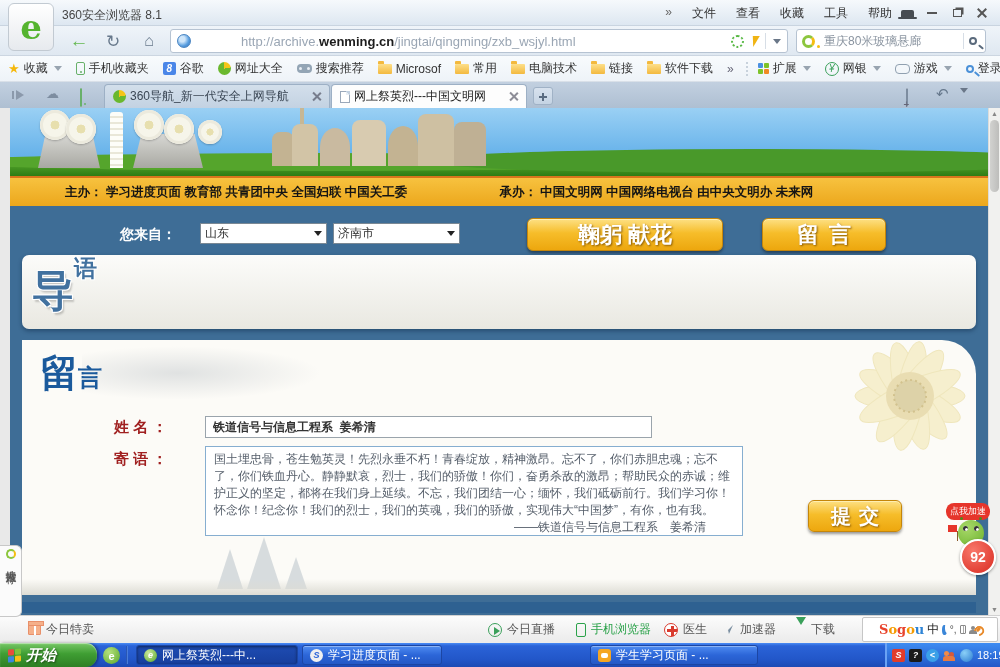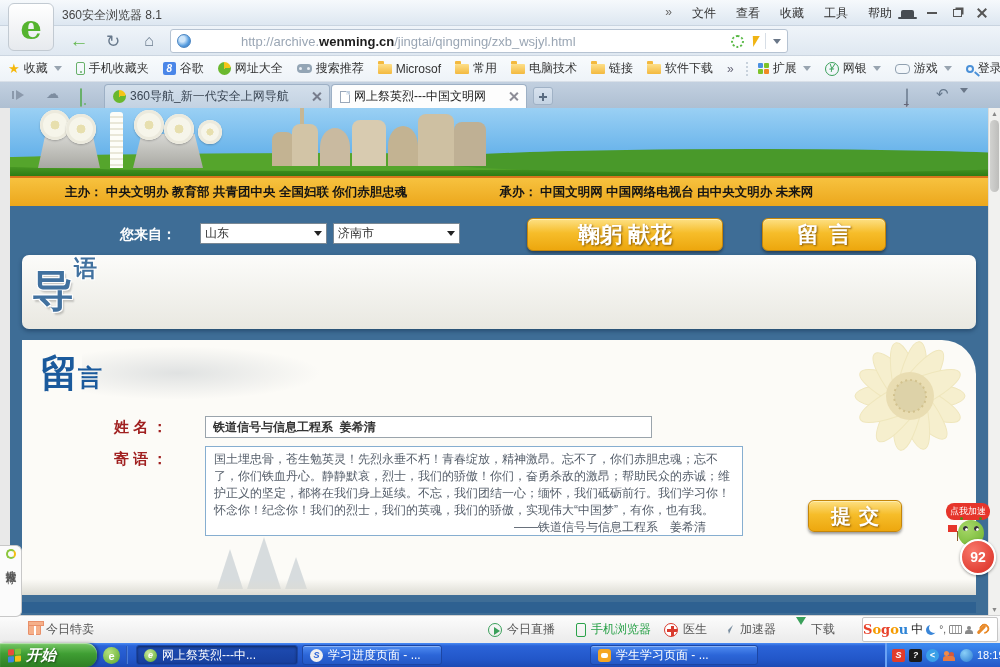--- a/index.html
+++ b/index.html
@@ -253,21 +253,21 @@
   .docc { width:14px; height:14px; border-radius:50%; background:#fff; border:1.5px solid #d93a2e; position:relative; }
   .docc::before { content:""; position:absolute; left:5.5px; top:2px; width:3px; height:10px; background:#d93a2e; }
   .docc::after { content:""; position:absolute; left:2px; top:5.5px; width:10px; height:3px; background:#d93a2e; }
   .rocket { width:13px; height:13px; position:relative; }
   .rocket::before { content:""; position:absolute; left:2px; top:2px; width:9px; height:9px;
     background:#7a8ea0; clip-path:polygon(0 100%, 100% 0, 55% 100%, 45% 55%); }
   .dl-arrow { width:0; height:0; border-left:5px solid transparent; border-right:5px solid transparent;
     border-top:8px solid #3aa05a; position:relative; top:2px; }
   .dl-bar { width:10px; height:2px; background:#3aa05a; position:relative; top:6px; left:-10px; }
   #imebar { position:absolute; left:862px; top:1px; width:136px; height:25px; background:#fff;
-    border:1px solid #c6c6c6; border-radius:2px; display:flex; align-items:center; gap:3px; padding:0 0; }
+    border:1px solid #c6c6c6; border-radius:2px; display:flex; align-items:center; gap:3px; padding:0 16px; }
   .sg-l { font-weight:bold; font-size:13px; font-family:"DejaVu Serif",serif; }
   .ime-zh { font-size:12px; color:#222; }
   .moon { width:10px; height:10px; border-radius:50%; box-shadow:inset 3px -2px 0 0 #3a86d8; }
   .ime-sym { font-size:10px; color:#555; }
   .kb { width:13px; height:9px; border:1px solid #888; border-radius:1px;
     background:repeating-linear-gradient(90deg,#fff 0 2px,#aaa 2px 3px); }
   .person { width:8px; height:8px; position:relative; }
   .person::before { content:""; position:absolute; left:2px; top:0; width:4px; height:4px; border-radius:50%; background:#8a8a8a; }
   .person::after { content:""; position:absolute; left:0; top:4px; width:8px; height:4px; border-radius:3px 3px 0 0; background:#8a8a8a; }
   .wrench { width:11px; height:3px; background:#e88a2a; border-radius:2px; transform:rotate(-45deg); position:relative; }
@@ -362,20 +362,27 @@
     <div id="addressbar" class="abs">
       <i class="globe"></i>
       <span class="url"><span class="dim">http://archive.</span><span class="dom">wenming.cn</span><span class="dim">/jingtai/qingming/zxb_wsjyl.html</span></span>
       <span id="addr-right">
         <i class="ring-ic"></i>
         <i class="bolt"></i>
         <i class="vline"></i>
         <i class="caret"></i>
       </span>
     </div>
+    <div id="searchbox" class="abs">
+      <i class="so-logo"></i>
+        <i class="so-dot"></i>
+      <span class="q">重庆80米玻璃悬廊</span>
+      <i class="vline"></i>
+      <i class="mag" style="margin-left:5px"></i>
+    </div>
   </div>
 
   <div id="bmbar" class="abs">
     <span class="bm">
         <i class="star">★</i>
         <span>收藏</span>
         <i class="caret"></i>
       </span>
     <span class="bm">
         <i class="ph"></i>
@@ -482,21 +489,21 @@
           <i class="stt" style="left:20px;width:26px;height:42px;background:#d2c4a6"></i>
           <i class="stt" style="left:48px;width:30px;height:38px;background:#c9baa0;border-radius:50% 50% 0 0"></i>
           <i class="stt" style="left:80px;width:34px;height:46px;background:#d8cbb0"></i>
           <i class="stt" style="left:116px;width:30px;height:40px;background:#c3b392;border-radius:50% 50% 0 0"></i>
           <i class="stt" style="left:146px;width:36px;height:52px;background:#cec0a2"></i>
           <i class="stt" style="left:182px;width:32px;height:44px;background:#bfb094"></i>
         </div>
       </div>
 
       <div id="band" class="abs">
-        <span class="sp1">主办：  中央文明办  教育部  共青团中央  全国妇联  你们赤胆忠魂</span>
+        <span class="sp1">主办：  学习进度页面  教育部  共青团中央  全国妇联  中国关工委</span>
         <span class="sp2">承办：  中国文明网  中国网络电视台  由中央文明办  未来网</span>
       </div>
 
       <span class="abs from-label">您来自：</span>
       <div class="abs selectbox" style="left:190px">
         <span>山东</span>
           <i class="caret"></i>
       </div>
       <div class="abs selectbox" style="left:323px">
         <span>济南市</span>

